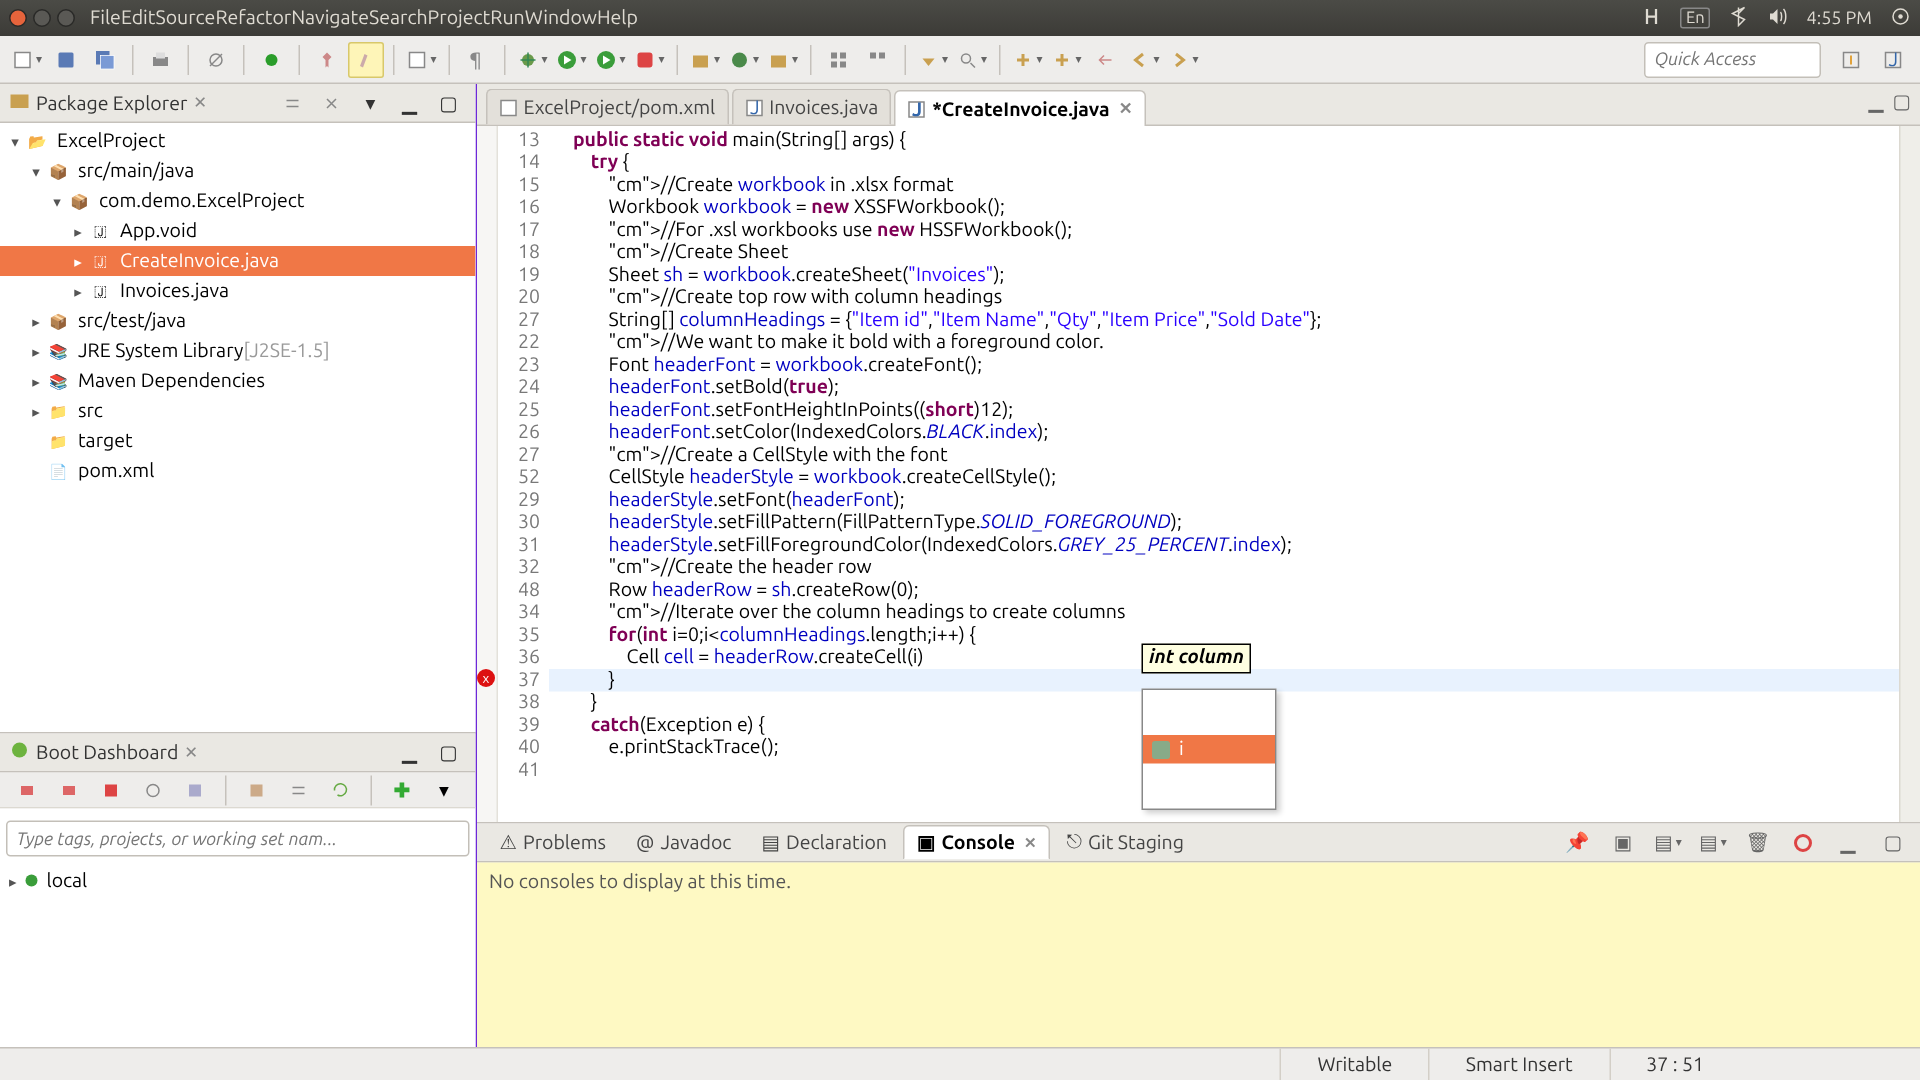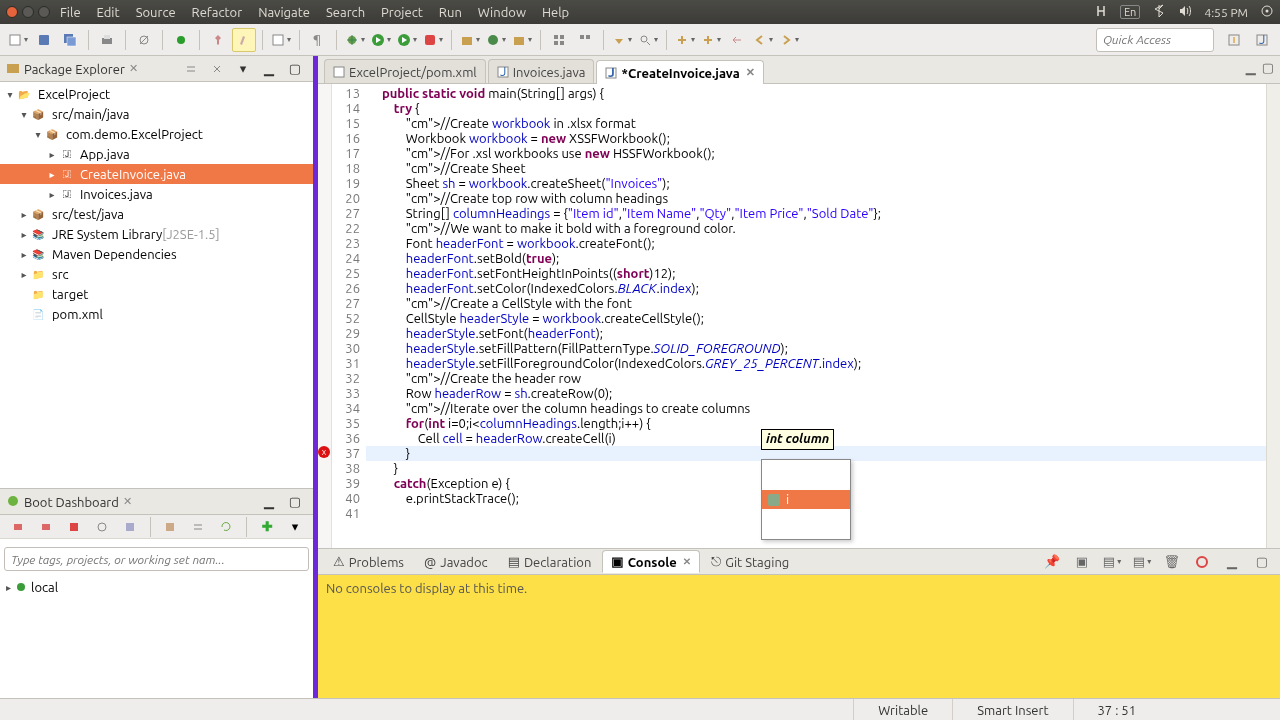--- a/index.html
+++ b/index.html
@@ -3,39 +3,39 @@
 <meta charset="utf-8">
 <style>
 * { margin: 0; padding: 0; box-sizing: border-box; font-family: "Ubuntu", "Liberation Sans", Arial, sans-serif; font-size: 13px; }
 body { background: #f2f1f0; width: 1280px; height: 720px; overflow: hidden; }
 
 
 .osbar { height: 24px; background: linear-gradient(#4b4b46,#3c3b37); color: #dfdbd2; display: flex; align-items: center; padding: 0 6px; }
 .osbar .winbtns { display: flex; gap: 4px; margin-right: 10px; }
 .osbar .wbtn { width: 12px; height: 12px; border-radius: 50%; background: #5a5955; border:1px solid #2a2a28;}
 .osbar .wbtn.close { background: #e6643c; }
-.osbar .menu { display: flex; gap: 16px; }
+.osbar .menu { display: flex; }
 .osbar .menu span { cursor: default; }
 .osbar .spacer { flex: 1; }
 .osbar .tray { display: flex; gap: 12px; align-items: center; }
 .osbar .tray span { font-size: 12px; }
 .tray-ic { width:14px; height:14px; display:inline-block; }
 
 
 .toolbar { height: 32px; background: #eeedeb; border-bottom: 1px solid #c5c1bb; display: flex; align-items: center; padding: 0 6px; gap: 2px;}
 .tbtn { width: 24px; height: 24px; display: flex; align-items: center; justify-content: center; border: 1px solid transparent; border-radius: 2px; }
 .tsep { width: 1px; height: 20px; background: #c5c1bb; margin: 0 4px; }
 .drop::after { content: "▾"; font-size: 8px; margin-left: 2px; color: #666; }
 .quickaccess { margin-left: auto; padding-left: 48px; }
 .quickaccess input { width: 118px; height: 24px; border: 1px solid #c3bfb8; border-radius: 3px; padding: 0 6px; font-style: italic; color: #999; font-size: 12px; background:#fff;}
 .persp { display:flex; gap:4px; margin-left:6px;}
 
 
 .workspace { display: flex; height: calc(720px - 24px - 32px - 22px); }
-.leftcol { width: 318px; display: flex; flex-direction: column; border-right: 5px solid #6d28d9; }
+.leftcol { width: 318px; display: flex; flex-direction: column; border-right: 1px solid #6d28d9; }
 .rightcol { flex: 1; display: flex; flex-direction: column; min-width:0;}
 
 
 .panelhdr { height: 26px; background: #eae8e3; border-bottom: 1px solid #c5c1bb; display: flex; align-items: center; padding: 0 6px; gap: 4px; font-size: 12px; color:#333;}
 .panelhdr .ptitle { display:flex; align-items:center; gap:4px;}
 .panelhdr .pactions { margin-left: auto; display: flex; gap: 2px; }
 .pico { width:14px; height:14px; display:inline-block;}
 
 
 .pkgexp { flex: 1; background: #fff; overflow: auto; font-size: 13px; padding: 2px 0;}
@@ -82,21 +82,21 @@
 .autocomp { position:absolute; background:#fff; border:1px solid #888; font-family:"DejaVu Sans Mono",monospace; font-size:12px; z-index:9; box-shadow:2px 2px 4px rgba(0,0,0,0.2);}
 .acitem { padding:2px 6px; background:#f07746; color:#fff; display:flex; align-items:center; gap:6px;}
 
 
 .bottomviews { height: 150px; border-top:1px solid #c5c1bb; display:flex; flex-direction:column;}
 .bvtabs { height:26px; background:#eae8e3; border-bottom:1px solid #c5c1bb; display:flex; align-items:center; padding:0 6px; gap:2px; font-size:12px;}
 .bvtab { padding:3px 8px; display:flex; align-items:center; gap:4px; border:1px solid transparent; color:#444;}
 .bvtab.active { background:#fff; border:1px solid #c5c1bb; border-bottom:1px solid #fff; border-radius:4px 4px 0 0; font-weight:bold; color:#000;}
 .bvtab .xclose{font-size:10px; color:#888; margin-left:2px;}
 .bvactions { margin-left:auto; display:flex; gap:6px; color:#666;}
-.bvbody { flex:1; background:#fde047; padding:6px 8px; color:#555; font-size:13px;}
+.bvbody { flex:1; background:#fef9c3; padding:6px 8px; color:#555; font-size:13px;}
 
 
 .statusbar { height:22px; background:#eeedeb; border-top:1px solid #c5c1bb; display:flex; align-items:center; font-size:12px; color:#333;}
 .statusbar .sseg { padding:0 24px; border-left:1px solid #d3cfc7; height:100%; display:flex; align-items:center;}
 .statusbar .sseg:first-child{border-left:none;}
 
 
 svg { display:block; }
 </style>
 </head>
@@ -361,21 +361,21 @@
           <span class="tlabel">src/main/java</span>
         </div>
       <div class="treeitem tpad-2">
           <span class="twist">▾</span>
           <span class="tic">📦</span>
           <span class="tlabel">com.demo.ExcelProject</span>
         </div>
       <div class="treeitem tpad-3">
           <span class="twist">▸</span>
           <span class="tic">🇯</span>
-          <span class="tlabel">App.java</span>
+          <span class="tlabel">App.void</span>
         </div>
       <div class="treeitem tpad-3 sel">
           <span class="twist">▸</span>
           <span class="tic">🇯</span>
           <span class="tlabel">CreateInvoice.java</span>
         </div>
       <div class="treeitem tpad-3">
           <span class="twist">▸</span>
           <span class="tic">🇯</span>
           <span class="tlabel">Invoices.java</span>
@@ -543,21 +543,21 @@
           <div>23</div>
           <div>24</div>
           <div>25</div>
           <div>26</div>
           <div>27</div>
           <div>52</div>
           <div>29</div>
           <div>30</div>
           <div>31</div>
           <div>32</div>
-          <div>33</div>
+          <div>48</div>
           <div>34</div>
           <div>35</div>
           <div>36</div>
           <div>37</div>
           <div>38</div>
           <div>39</div>
           <div>40</div>
           <div>41</div>
         </div>
       <div class="codearea" id="code"><div style="position:relative;z-index:1"></div><div style="position:relative;z-index:1">    <span class="kw">public</span> <span class="kw">static</span> <span class="kw">void</span> main(String[] args) {</div><div style="position:relative;z-index:1">        <span class="kw">try</span> {</div><div style="position:relative;z-index:1">            <span class="&lt;span">"cm"</span>&gt;//Create <span class="fld">workbook</span> in .xlsx format</div><div style="position:relative;z-index:1">            Workbook <span class="fld">workbook</span> = <span class="kw">new</span> XSSFWorkbook();</div><div style="position:relative;z-index:1">            <span class="&lt;span">"cm"</span>&gt;//For .xsl workbooks use <span class="kw">new</span> HSSFWorkbook();</div><div style="position:relative;z-index:1">            <span class="&lt;span">"cm"</span>&gt;//Create Sheet</div><div style="position:relative;z-index:1">            Sheet <span class="fld">sh</span> = <span class="fld">workbook</span>.createSheet(<span class="str">"Invoices"</span>);</div><div style="position:relative;z-index:1">            <span class="&lt;span">"cm"</span>&gt;//Create top row with column headings</div><div style="position:relative;z-index:1">            String[] <span class="fld">columnHeadings</span> = {<span class="str">"Item id"</span>,<span class="str">"Item Name"</span>,<span class="str">"Qty"</span>,<span class="str">"Item Price"</span>,<span class="str">"Sold Date"</span>};</div><div style="position:relative;z-index:1">            <span class="&lt;span">"cm"</span>&gt;//We want to make it bold with a foreground color.</div><div style="position:relative;z-index:1">            Font <span class="fld">headerFont</span> = <span class="fld">workbook</span>.createFont();</div><div style="position:relative;z-index:1">            <span class="fld">headerFont</span>.setBold(<span class="kw">true</span>);</div><div style="position:relative;z-index:1">            <span class="fld">headerFont</span>.setFontHeightInPoints((<span class="kw">short</span>)12);</div><div style="position:relative;z-index:1">            <span class="fld">headerFont</span>.setColor(IndexedColors.<span class="stc">BLACK</span>.<span class="fld">index</span>);</div><div style="position:relative;z-index:1">            <span class="&lt;span">"cm"</span>&gt;//Create a CellStyle with the font</div><div style="position:relative;z-index:1">            CellStyle <span class="fld">headerStyle</span> = <span class="fld">workbook</span>.createCellStyle();</div><div style="position:relative;z-index:1">            <span class="fld">headerStyle</span>.setFont(<span class="fld">headerFont</span>);</div><div style="position:relative;z-index:1">            <span class="fld">headerStyle</span>.setFillPattern(FillPatternType.<span class="stc">SOLID_FOREGROUND</span>);</div><div style="position:relative;z-index:1">            <span class="fld">headerStyle</span>.setFillForegroundColor(IndexedColors.<span class="stc">GREY_25_PERCENT</span>.<span class="fld">index</span>);</div><div style="position:relative;z-index:1">            <span class="&lt;span">"cm"</span>&gt;//Create the header row</div><div style="position:relative;z-index:1">            Row <span class="fld">headerRow</span> = <span class="fld">sh</span>.createRow(0);</div><div style="position:relative;z-index:1">            <span class="&lt;span">"cm"</span>&gt;//Iterate over the column headings to create columns</div><div style="position:relative;z-index:1">            <span class="kw">for</span>(<span class="kw">int</span> i=0;i&lt;<span class="fld">columnHeadings</span>.length;i++) {</div><div style="position:relative;z-index:1">                Cell <span class="fld">cell</span> = <span class="fld">headerRow</span>.createCell(i)</div><div style="position:relative;z-index:1">            }</div><div style="position:relative;z-index:1">        }</div><div style="position:relative;z-index:1">        <span class="kw">catch</span>(Exception e) {</div><div style="position:relative;z-index:1">            e.printStackTrace();</div>

